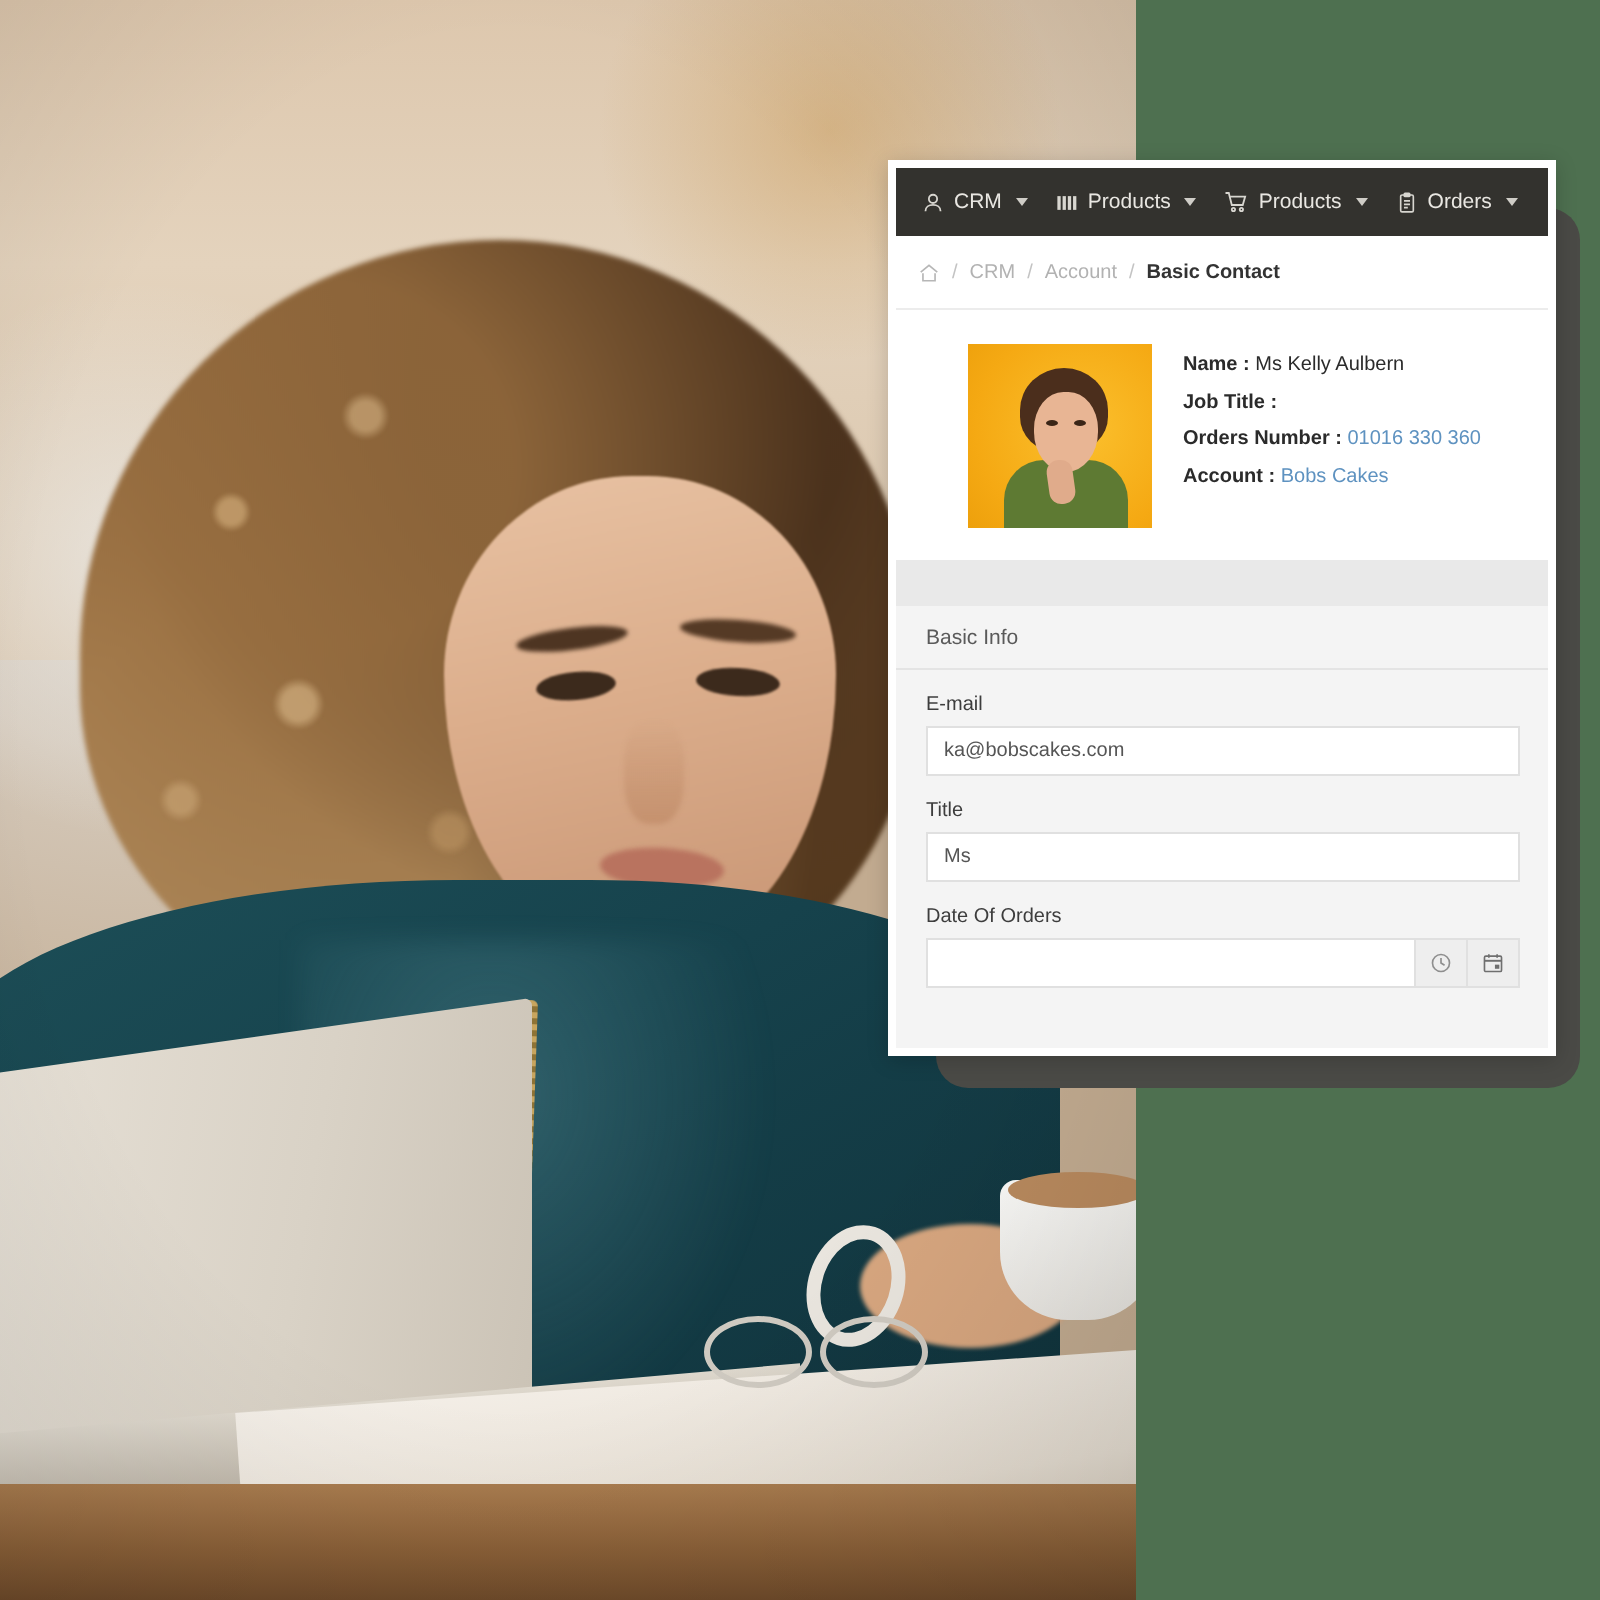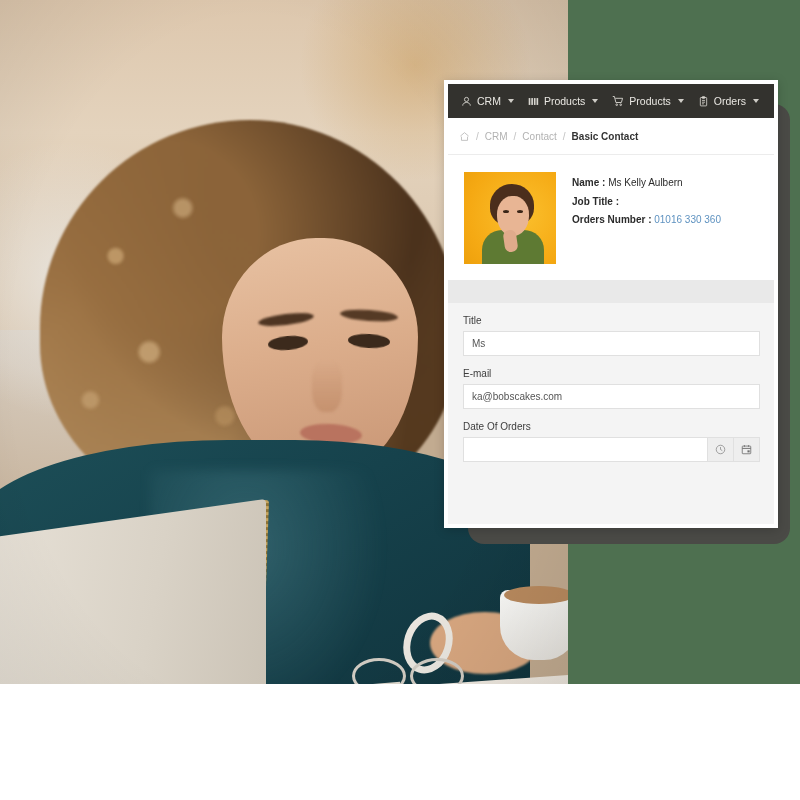--- a/index.html
+++ b/index.html
@@ -7,21 +7,21 @@
     padding: 0;
     width: 800px;
     height: 800px;
     overflow: hidden;
     font-family: "Liberation Sans", sans-serif;
   }
 
   #stage {
     position: relative;
     width: 800px;
-    height: 684px;
+    height: 800px;
     background: #4e7050;
     overflow: hidden;
   }
 
   
   .photo-wrap {
     position: absolute;
     left: 0;
     top: 0;
     width: 568px;
@@ -250,20 +250,21 @@
   .bc-link { color: #b2b2b2; cursor: pointer; }
   .bc-current { color: #333333; font-weight: bold; }
 
   
   .contact-head {
     background: #ffffff;
     padding: 17px 14px 16px 16px;
     display: flex;
     gap: 16px;
     border-bottom: 1px solid #e9e9e9;
+    justify-content: center;
   }
   .avatar {
     width: 92px; height: 92px;
     flex: 0 0 auto;
     position: relative;
     overflow: hidden;
     background: #f5b21c;
   }
   .av-bg { position:absolute; inset:0;
     background: radial-gradient(circle at 62% 46%, #fbc02d 0%, #f5a913 70%, #eda00c 100%); }
@@ -435,21 +436,21 @@
       <div class="breadcrumb">
         <span>
           <svg width="11" height="11" viewBox="0 0 16 16" fill="none" stroke="#b6b6b6" stroke-width="1.2">
             <path d="M2 7.4L8 2.4l6 5"></path>
             <path d="M3.6 8.2v5.4h8.8V8.2"></path>
           </svg>
         </span>
         <span class="bc-sep">/</span>
         <span class="bc-link">CRM</span>
         <span class="bc-sep">/</span>
-        <span class="bc-link">Contact</span>
+        <span class="bc-link">Account</span>
         <span class="bc-sep">/</span>
         <span class="bc-current">Basic Contact</span>
       </div>
 
       <div class="contact-head">
         <div class="avatar">
           <div class="av-bg"></div>
           <div class="av-body"></div>
           <div class="av-hair"></div>
           <div class="av-face"></div>
@@ -464,35 +465,40 @@
             <span class="cf-value">Ms Kelly Aulbern</span>
           </div>
           <div class="cf-row">
             <span class="cf-label">Job Title :</span>
             <span class="cf-value"></span>
           </div>
           <div class="cf-row">
             <span class="cf-label">Orders Number :</span>
             <span class="cf-value link">01016 330 360</span>
           </div>
+          <div class="cf-row">
+            <span class="cf-label">Account :</span>
+            <span class="cf-value link">Bobs Cakes</span>
+          </div>
         </div>
       </div>
 
       <div class="gray-band"></div>
 
       <div class="form-area">
+        <div class="section-title">Basic Info</div>
+
+        <div class="field">
+          <div class="field-label">E-mail</div>
+          <input class="field-input" type="text" value="ka@bobscakes.com" style="">
+        </div>
 
         <div class="field">
           <div class="field-label">Title</div>
           <input class="field-input" type="text" value="Ms" style="">
-        </div>
-
-        <div class="field">
-          <div class="field-label">E-mail</div>
-          <input class="field-input" type="text" value="ka@bobscakes.com" style="">
         </div>
 
         <div class="field">
           <div class="field-label">Date Of Orders</div>
           <div class="input-group">
             <input class="field-input" type="text" value="" style="">
             <span class="ig-addon">
               <svg width="11" height="11" viewBox="0 0 16 16" fill="none" stroke="#8e8e8e" stroke-width="1.2">
                 <circle cx="8" cy="8" r="6.2"></circle>
                 <path d="M8 4.4V8l2.6 1.6"></path>

